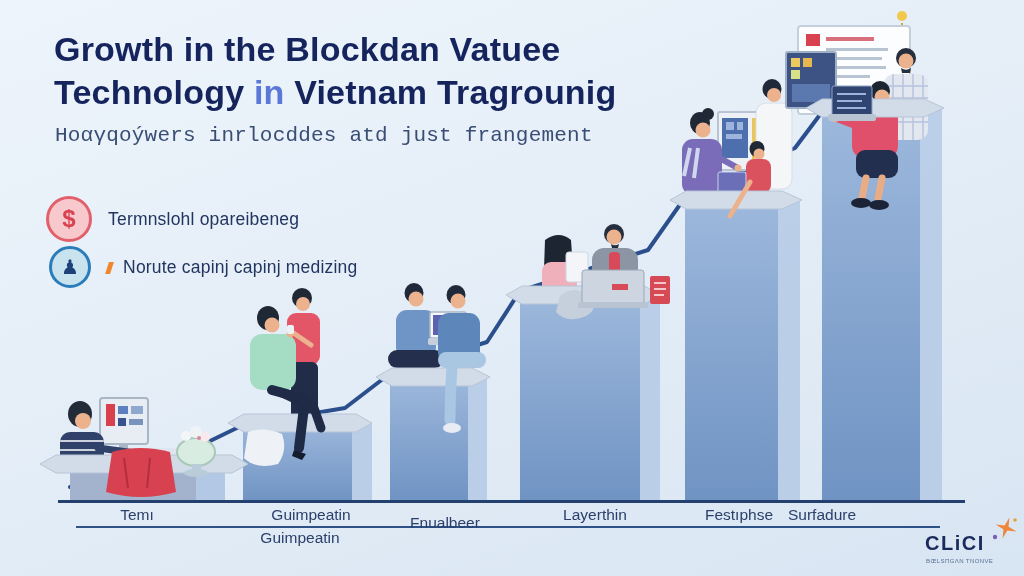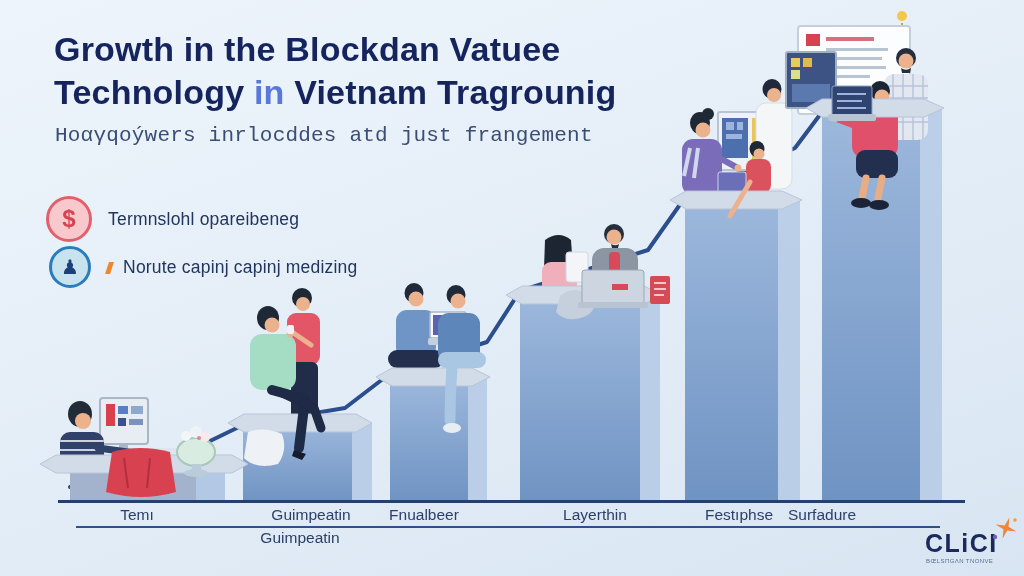--- a/index.html
+++ b/index.html
@@ -13,21 +13,21 @@
   .title .lite{color:#5b78d8;font-weight:600;}
   .subtitle{left:55px;top:124px;color:#3a4d74;font-size:21px;font-weight:500;letter-spacing:.2px;font-family:Liberation Mono, monospace;}
   .bullet{display:flex;align-items:center;gap:16px;}
   .bullet-ico{display:flex;align-items:center;justify-content:center;border-radius:50%;box-sizing:border-box;font-weight:bold;}
   .ico1{width:46px;height:46px;border:3px solid #e2606b;background:#f7c9cd;color:#d84352;font-size:24px;}
   .ico2{width:42px;height:42px;border:3px solid #2a7cba;background:#c8e3ee;color:#1d3f7a;font-size:20px;}
   .bullet-label{color:#22355f;font-size:17.5px;font-weight:500;letter-spacing:.2px;}
   .tick{display:inline-block;width:5px;height:12px;background:#f0872f;transform:skewX(-18deg);margin-right:6px;vertical-align:-1px;}
   .axis-label{top:506px;transform:translateX(-50%);color:#2b3f6a;font-size:15.5px;font-weight:500;white-space:nowrap;}
   .axis-sub{top:529px;transform:translateX(-50%);color:#2b3f6a;font-size:15.5px;font-weight:500;}
-  .logo{left:925px;top:531px;color:#1a2a5c;font-size:25px;font-weight:800;letter-spacing:1.5px;line-height:25px;}
+  .logo{left:925px;top:531px;color:#1a2a5c;font-size:20px;font-weight:800;letter-spacing:1.5px;line-height:25px;}
   .logo-sub{left:926px;top:558px;color:#5a6f94;font-size:6px;letter-spacing:.4px;white-space:nowrap;}
 </style>
 </head>
 <body>
 
 <div class="canvas">
 
   <svg class="abs" style="left:0;top:0" width="1024" height="576" viewBox="0 0 1024 576">
     <defs>
       <linearGradient id="gBar" x1="0" y1="0" x2="0" y2="1">
@@ -280,21 +280,21 @@
       <span>♟</span>
     </div>
     <div class="bullet-label">
       <span class="tick"></span>
       <span>Norute capinj capinj medizing</span>
     </div>
   </div>
 
   <div class="abs axis-label" style="left:137px;">Temı</div>
   <div class="abs axis-label" style="left:311px;">Guimpeatin</div>
-  <div class="abs axis-label" style="left:424px;">Fnualbeer</div>
+  <div class="abs axis-label" style="left:445px;margin-top:8px;">Fnualbeer</div>
   <div class="abs axis-label" style="left:595px;">Layerthin</div>
   <div class="abs axis-label" style="left:739px;">Festıphse</div>
   <div class="abs axis-label" style="left:822px;">Surfadure</div>
   <div class="abs axis-sub" style="left:300px;">Guimpeatin</div>
 
   <div class="abs logo">CLiCI</div>
   <div class="abs logo-sub">BŒLSΠGΛN TNONVE</div>
   <svg class="abs" style="left:988px;top:514px;" width="32" height="32" viewBox="0 0 32 32">
     <path d="M18 3 L20 12 L29 14 L20 16 L18 25 L16 16 L7 14 L16 12 Z" fill="#f08438" transform="rotate(18 18 14)"></path>
     <circle cx="7" cy="23" r="2.2" fill="#7a5fb8"></circle>

